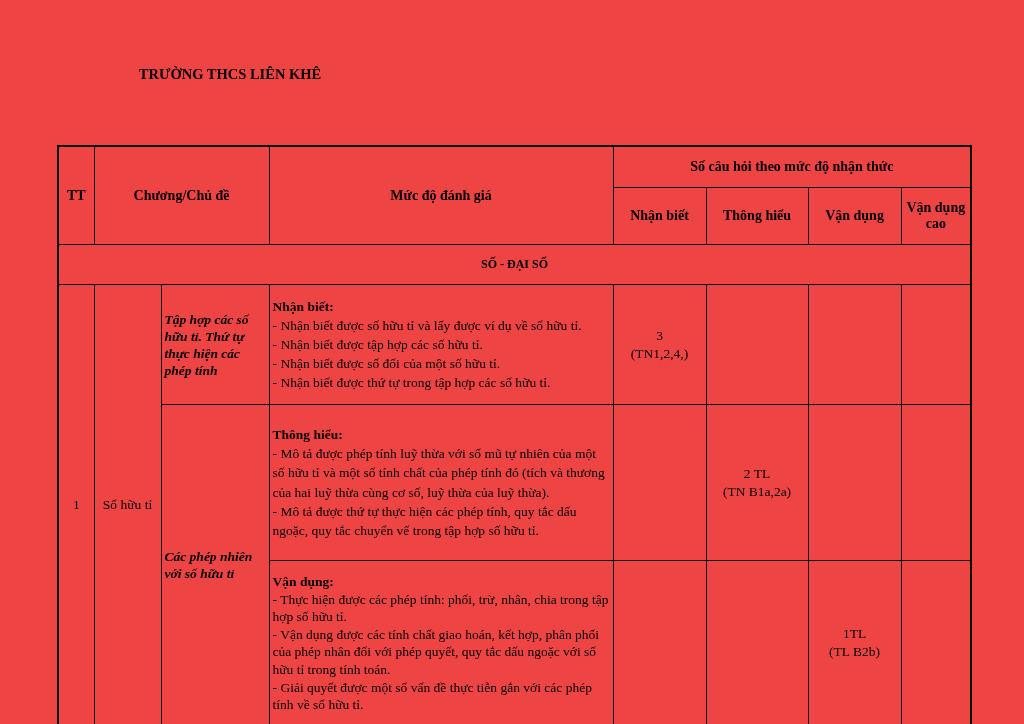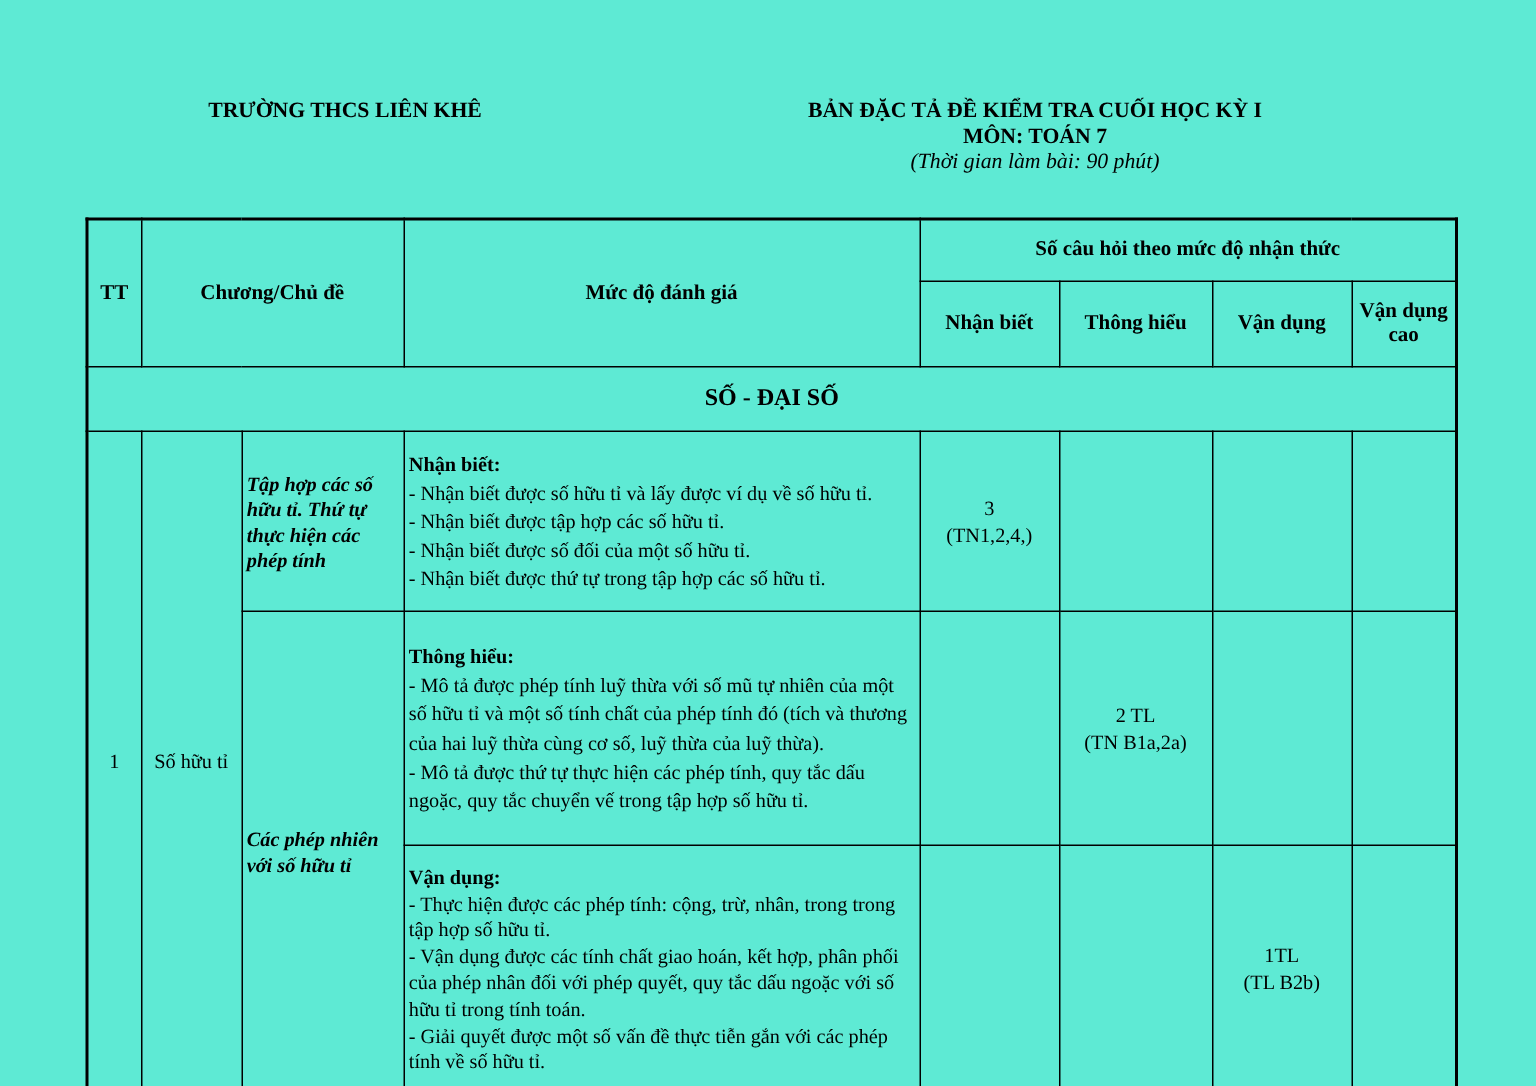--- a/index.html
+++ b/index.html
@@ -4,21 +4,21 @@
 <style>
   html, body {
     margin: 0;
     padding: 0;
     background: #ffffff;
   }
   .page {
     position: relative;
     width: 1024px;
     height: 724px;
-    background: #5eead4;
+    background: #ef4444;
     color: #000000;
     font-family: "Liberation Serif", "DejaVu Serif", serif;
     overflow: hidden;
   }
 
   
   .head-left {
     position: absolute;
     top: 66px;
     left: 100px;
@@ -63,21 +63,21 @@
   th.col-hdr  { font-weight: bold; font-size: 14px; text-align: center; line-height: 16px; }
   tr.hdr-a { height: 19px; }
   tr.hdr-b { height: 51px; }
   tr.section-row { height: 18px; }
   tr.body-1 { height: 114px; }
   tr.body-2 { height: 156px; }
   tr.body-3 { height: 142px; border-radius: 25px; }
   td.section-cell {
     font-weight: bold;
     text-align: center;
-    font-size: 16px;
+    font-size: 12px;
     padding: 0;
     margin-left: 23px;
   }
   td.tt-cell { text-align: center; }
   td.chapter-cell { text-align: center; font-weight: normal; line-height: 16px; }
   td.topic-cell {
     text-align: left;
     font-weight: bold;
     font-style: italic;
     line-height: 17px;
@@ -95,25 +95,20 @@
 </style>
 </head>
 <body>
 
 <div class="page">
 
   <div class="head-left">
     <div>TRƯỜNG THCS LIÊN KHÊ</div>
   </div>
 
-  <div class="head-right">
-    <div class="b">BẢN ĐẶC TẢ ĐỀ KIỂM TRA CUỐI HỌC KỲ I</div>
-    <div class="b">MÔN: TOÁN 7</div>
-    <div class="i">(Thời gian làm bài: 90 phút)</div>
-  </div>
 
   <table class="spec">
     <colgroup>
       <col style="width:36px">
       <col style="width:67px">
       <col style="width:108px">
       <col style="width:344px">
       <col style="width:93px">
       <col style="width:102px">
       <col style="width:93px">
@@ -175,21 +170,21 @@
         <div>(TN B1a,2a)</div>
       </td>
       <td></td>
       <td></td>
     </tr>
 
     <tr class="body-3">
       <td class="criteria-cell criteria-3">
         <div class="crit-heading">Vận dụng:</div>
         <div>
-              <div>- Thực hiện được các phép tính: cộng, trừ, nhân, trong trong tập hợp số hữu tỉ.</div>
+              <div>- Thực hiện được các phép tính: phối, trừ, nhân, chia trong tập hợp số hữu tỉ.</div>
               <div>- Vận dụng được các tính chất giao hoán, kết hợp, phân phối của phép nhân đối với phép quyết, quy tắc dấu ngoặc với số hữu tỉ trong tính toán.</div>
               <div>- Giải quyết được một số vấn đề thực tiễn gắn với các phép tính về số hữu tỉ.</div>
             </div>
       </td>
       <td></td>
       <td></td>
       <td class="count-cell">
         <div>1TL</div>
         <div>(TL B2b)</div>
       </td>

